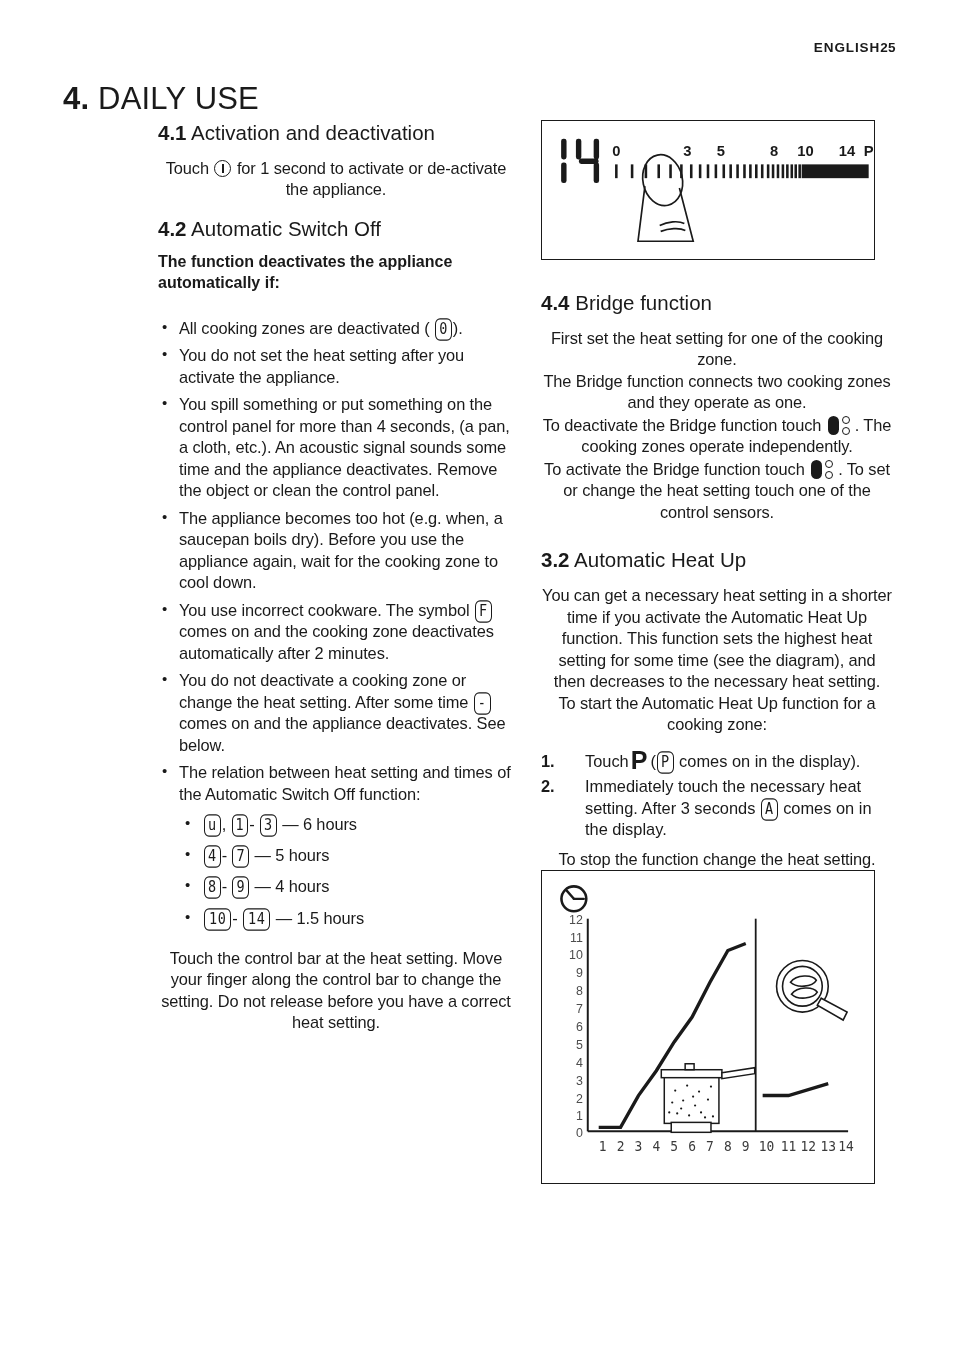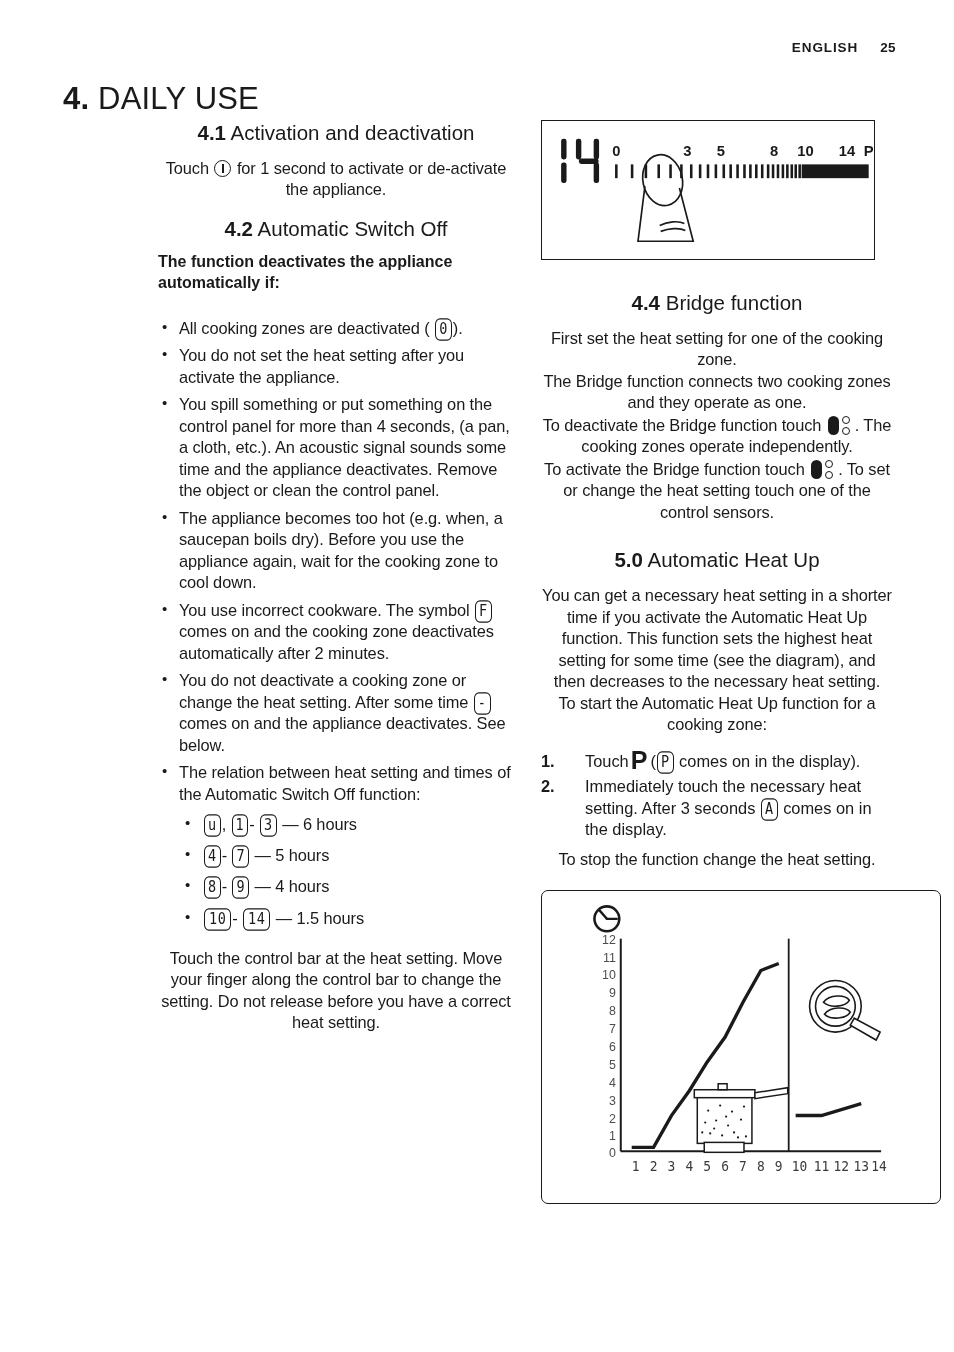--- a/index.html
+++ b/index.html
@@ -13,21 +13,21 @@
     overflow: hidden;
   }
 
   
   .page-header {
     position: absolute;
     top: 40px; right: 58px;
     font-size: 13.5px;
     font-weight: bold;
     letter-spacing: .4px;
-    display: flex; align-items: baseline; gap: 22px;
+    display: flex; align-items: baseline; 
   }
   .page-header .lang { letter-spacing: .9px; }
 
   .chapter-title {
     position: absolute;
     left: 63px; top: 81px;
     font-size: 31px;
     font-weight: 400;
     letter-spacing: .2px;
     white-space: nowrap;
@@ -42,21 +42,20 @@
   }
   .col-left  { position: absolute; left: 158px; top: 0;  width: 356px; }
   .col-right { position: absolute; left: 541px; top: 0;  width: 352px; }
 
   h2.sec {
     font-size: 20.5px;
     font-weight: 400;
     margin: 0 0 13px 0;
     line-height: 1.22;
     letter-spacing: 0;
-    text-align: center;
   }
   h2.sec .num { font-weight: bold; }
   h2.sec.tight { margin-bottom: 11px; }
 
   p.body {
     font-size: 16.4px;
     line-height: 1.31;
     margin: 0 0 15px 0;
     letter-spacing: -0.1px;
     text-align: center;
@@ -182,21 +181,21 @@
     font-family: "Liberation Sans", sans-serif;
   }
 
   
   .figure {
     border: 1.6px solid #1a1a1a;
     background: #fff;
     position: relative;
   }
   #fig-controlbar { width: 334px; height: 140px; margin: 0 0 30px 0; }
-  #fig-heatupchart { width: 400px; height: 314px; margin-top: 20px; border-radius: 7px; }
+  #fig-heatupchart { width: 334px; height: 314px; margin-top: 0; }
 
   .fig-svg { display: block; width: 100%; height: 100%; }
 </style>
 </head>
 <body>
 
 <div class="page-header">
   <span class="lang">ENGLISH</span>
   <span>25</span>
 </div>
@@ -349,21 +348,21 @@
     <p class="body nogap">
       <span>To deactivate the Bridge function touch</span>
       <span class="bridge"><span class="pad"></span><span class="c1"></span><span class="c2"></span></span><span>. The cooking zones operate independently.</span>
     </p>
     <p class="body nogap">
       <span>To activate the Bridge function touch</span>
       <span class="bridge"><span class="pad"></span><span class="c1"></span><span class="c2"></span></span><span>. To set or change the heat setting touch one of the control sensors.</span>
     </p>
 
     <h2 class="sec" style="margin-top:24px">
-      <span class="num">5.0</span>
+      <span class="num">3.2</span>
       <span>Automatic Heat Up</span>
     </h2>
     <p class="body nogap">You can get a necessary heat setting in a shorter time if you activate the Automatic Heat Up function. This function sets the highest heat setting for some time (see the diagram), and then decreases to the necessary heat setting.</p>
     <p class="body">To start the Automatic Heat Up function for a cooking zone:</p>
 
     <ol class="steps">
       <li>
         <span class="stepnum">1.</span>
         <span>Touch</span><span class="bigP">P</span><span>(</span><span class="seg">P</span>
         <span>comes on in the display).</span>

